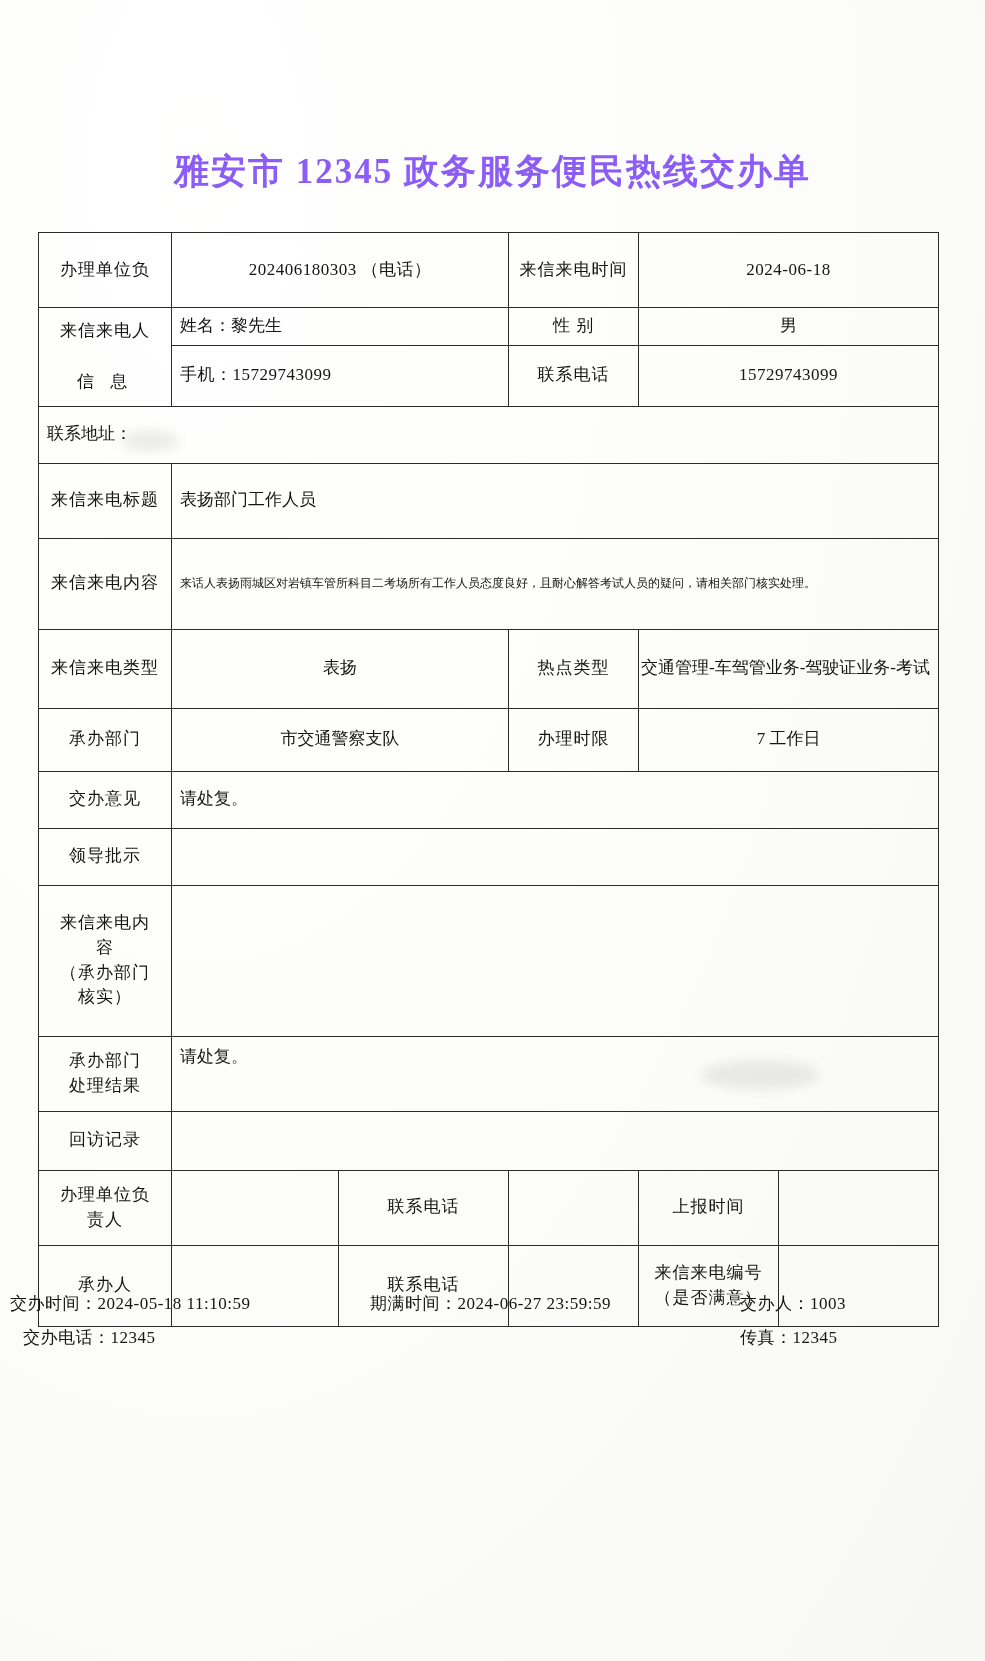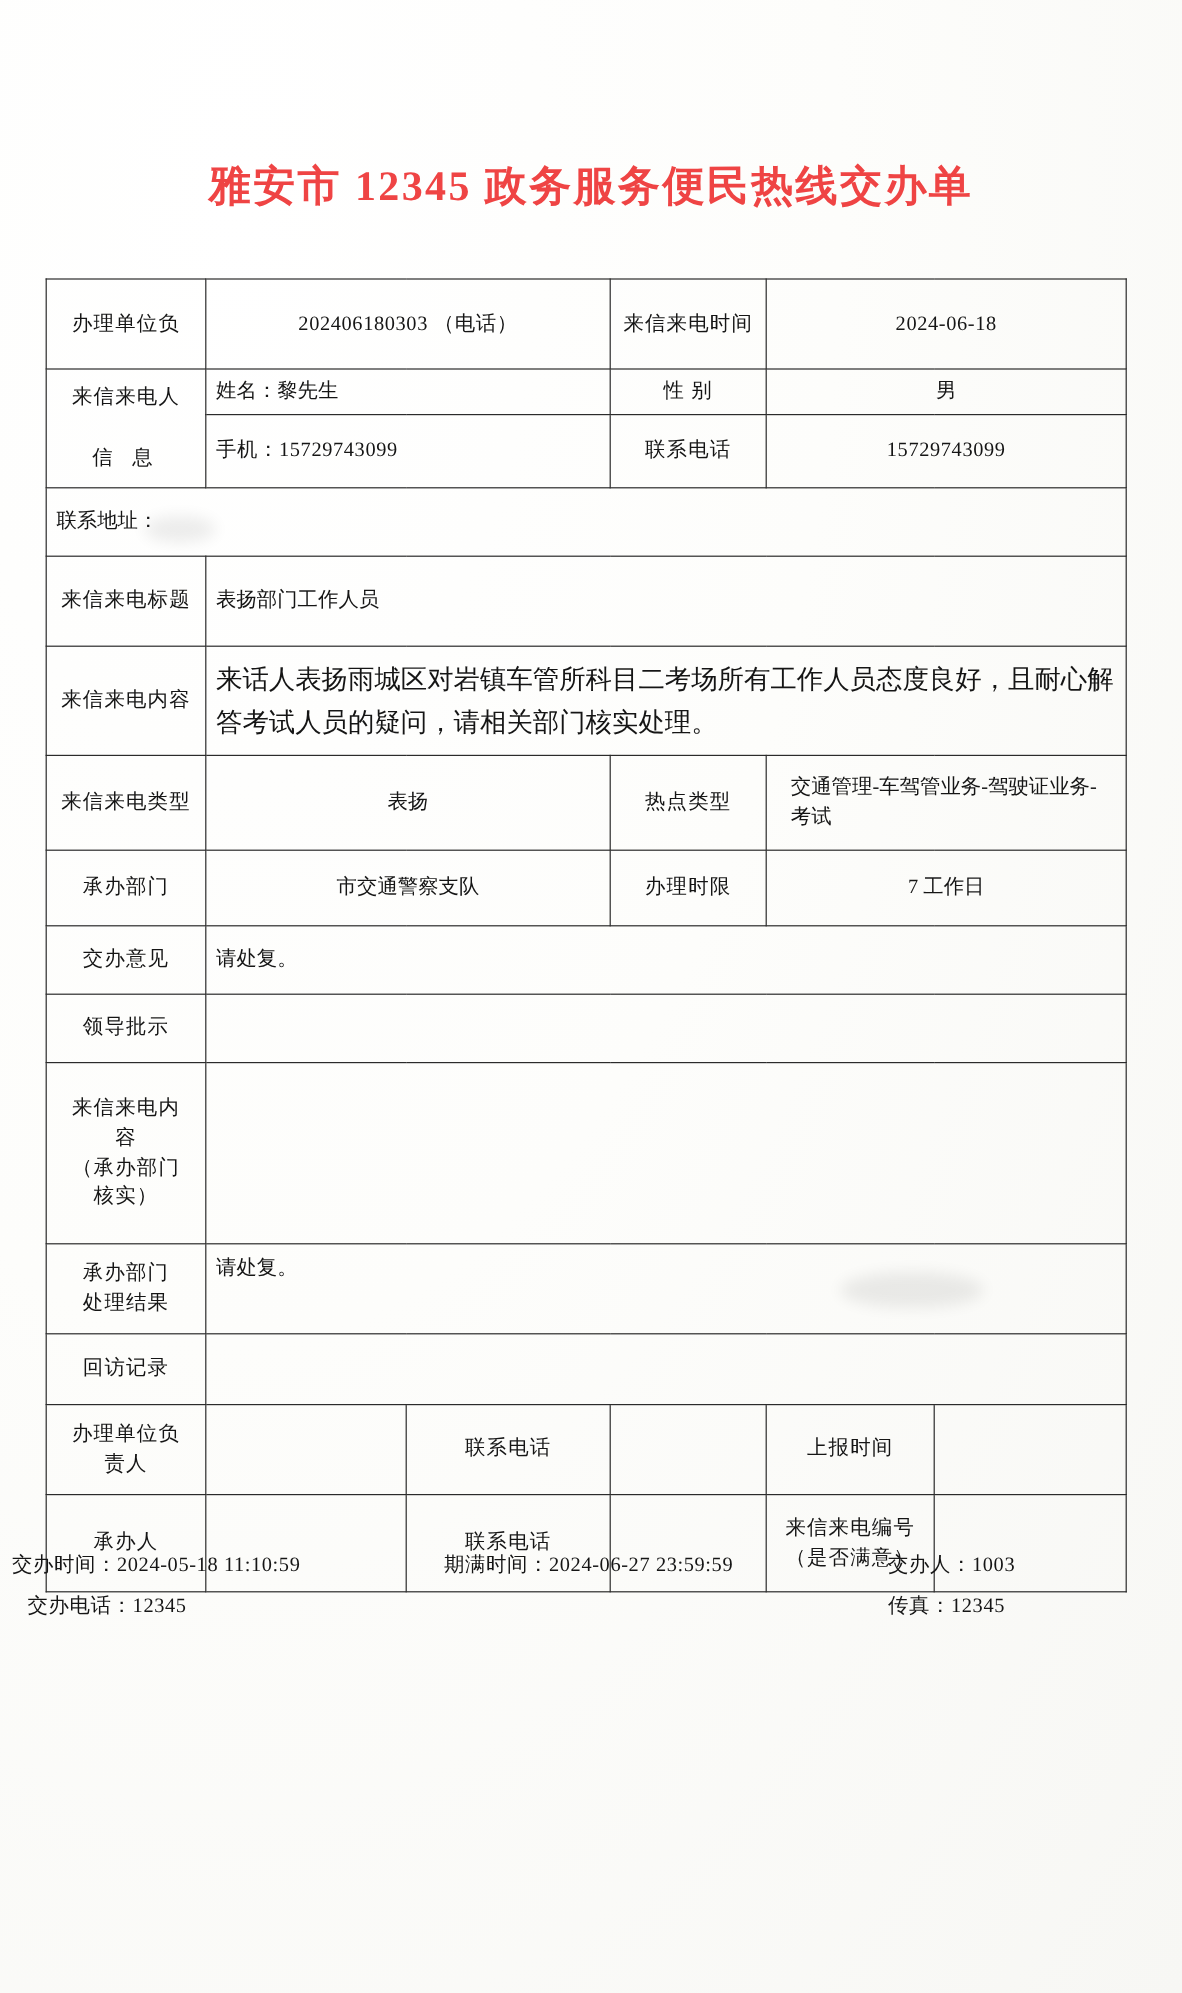--- a/index.html
+++ b/index.html
@@ -25,28 +25,28 @@
   }
   .doc {
     position: absolute;
     left: 0; top: 0;
     width: 985px;
     height: 1661px;
     padding: 0;
   }
   .title {
     position: absolute;
-    top: 132px;
+    top: 148px;
     left: 0;
     width: 985px;
     text-align: center;
     font-size: 35px;
     font-weight: bold;
     letter-spacing: 2px;
-    color: #ef4444;
+    color: #8b5cf6;
     font-family: "Liberation Serif", "DejaVu Serif", serif;
   }
 
   table.form {
     position: absolute;
     top: 232px;
     left: 38px;
     width: 900px;
     border-collapse: collapse;
     table-layout: fixed;
@@ -68,21 +68,21 @@
     text-align: center;
     font-size: 17px;
   }
   td.val-l {
     text-align: left;
     font-size: 17px;
     padding-left: 10px;
   }
   td.val-l-sm {
     text-align: left;
-    font-size: 22px;
+    font-size: 12px;
     padding-left: 10px;
     line-height: 1.6;
   }
   .num-font {
     font-family: Liberation Serif, serif;
     letter-spacing: 0.5px;
   }
   .sp2 { letter-spacing: 6px; }
 
   .footer {
@@ -168,21 +168,21 @@
 
       <tr>
         <td class="lbl" style="height:78px">来信来电内容</td>
         <td class="val-l-sm" colspan="5">来话人表扬雨城区对岩镇车管所科目二考场所有工作人员态度良好，且耐心解答考试人员的疑问，请相关部门核实处理。</td>
       </tr>
 
       <tr>
         <td class="lbl" style="height:66px">来信来电类型</td>
         <td class="val-c" colspan="2">表扬</td>
         <td class="lbl">热点类型</td>
-        <td class="val-c" colspan="2" style="text-align:left; padding-left:20px;">交通管理-车驾管业务-驾驶证业务-考试</td>
+        <td class="val-c" colspan="2" style="text-align:left; padding-left:2px;">交通管理-车驾管业务-驾驶证业务-考试</td>
       </tr>
 
       <tr>
         <td class="lbl" style="height:50px">承办部门</td>
         <td class="val-c" colspan="2">市交通警察支队</td>
         <td class="lbl">办理时限</td>
         <td class="val-c" colspan="2">7 工作日</td>
       </tr>
 
       <tr>

